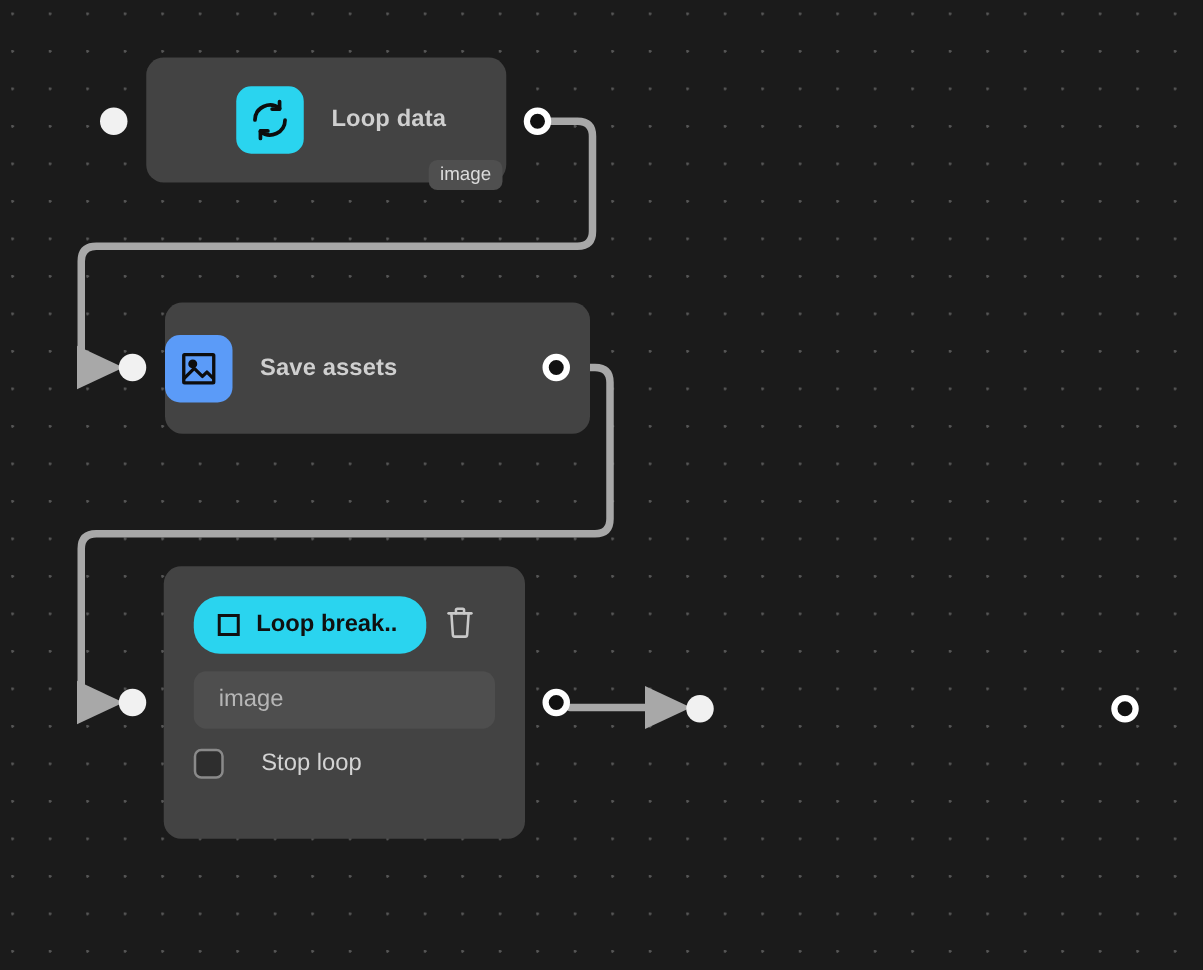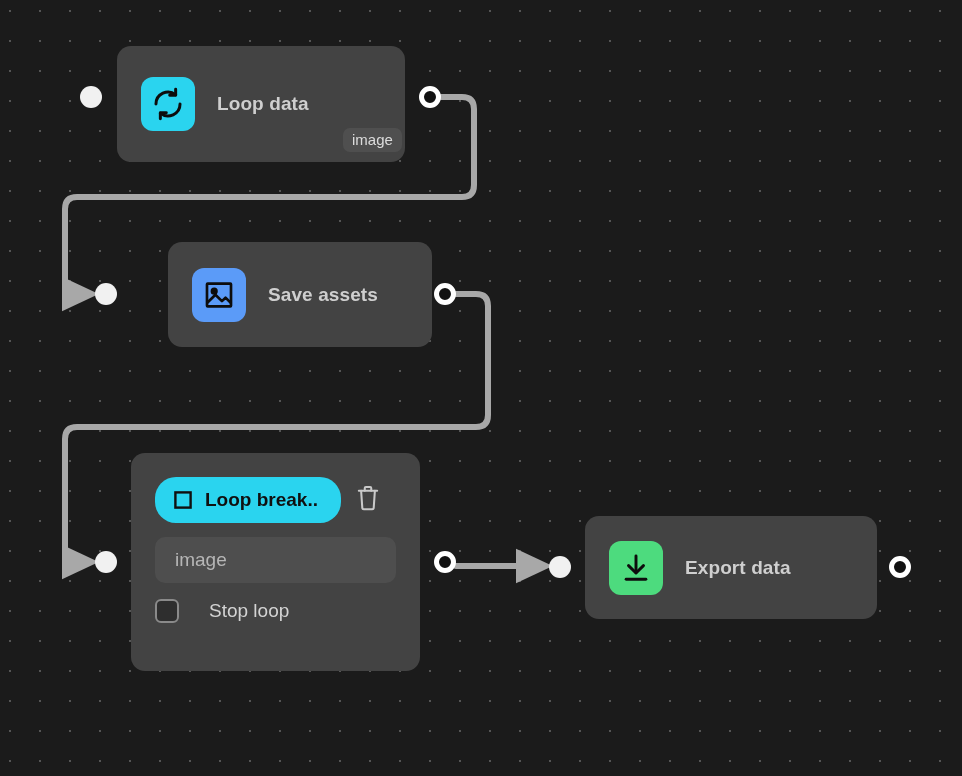--- a/index.html
+++ b/index.html
@@ -51,28 +51,27 @@
     font-size: 19px;
     font-weight: 600;
     letter-spacing: 0.1px;
     margin-left: 22px;
     white-space: nowrap;
   }
 
   
   #node-loop-data {
     left: 117px; top: 46px;
-    width: 288px; height: 116px;
+    width: 288px; height: 100px;
     padding-left: 24px;
+    justify-content: center;
   }
   #node-save-assets {
     left: 132px; top: 242px;
-    width: 264px; height: 105px;
-    padding-left: 24px;
-    margin-left: 36px;
+    width: 340px; height: 105px;
   }
   #node-export-data {
     left: 585px; top: 516px;
     width: 292px; height: 103px;
     padding-left: 24px;
   }
 
   
   .type-badge {
     position: absolute;
@@ -240,27 +239,17 @@
 
     <div class="lb-check-row">
       <span class="lb-checkbox"></span>
       <span class="lb-check-label">Stop loop</span>
     </div>
   </div>
 
   <div class="port in" style="left:95px;  top:551px;"></div>
   <div class="port out" style="left:434px; top:551px;"></div>
 
-  <div class="node" id="node-export-data">
-    <div class="node-icon" style="background:#4ddb7e;">
-      <svg width="32" height="32" viewBox="0 0 24 24" fill="none" stroke="#0d0d0d" stroke-width="2.2" stroke-linecap="round" stroke-linejoin="round">
-        <path d="M12 3 V15.4"></path>
-        <polyline points="6.4 10.2 12 15.8 17.6 10.2"></polyline>
-        <path d="M4.6 20.4 H19.4"></path>
-      </svg>
-    </div>
-    <div class="node-title">Export data</div>
-  </div>
 
   <div class="port in" style="left:549px; top:556px;"></div>
   <div class="port out" style="left:889px; top:556px;"></div>
 
 </div>
 
 </body></html>

